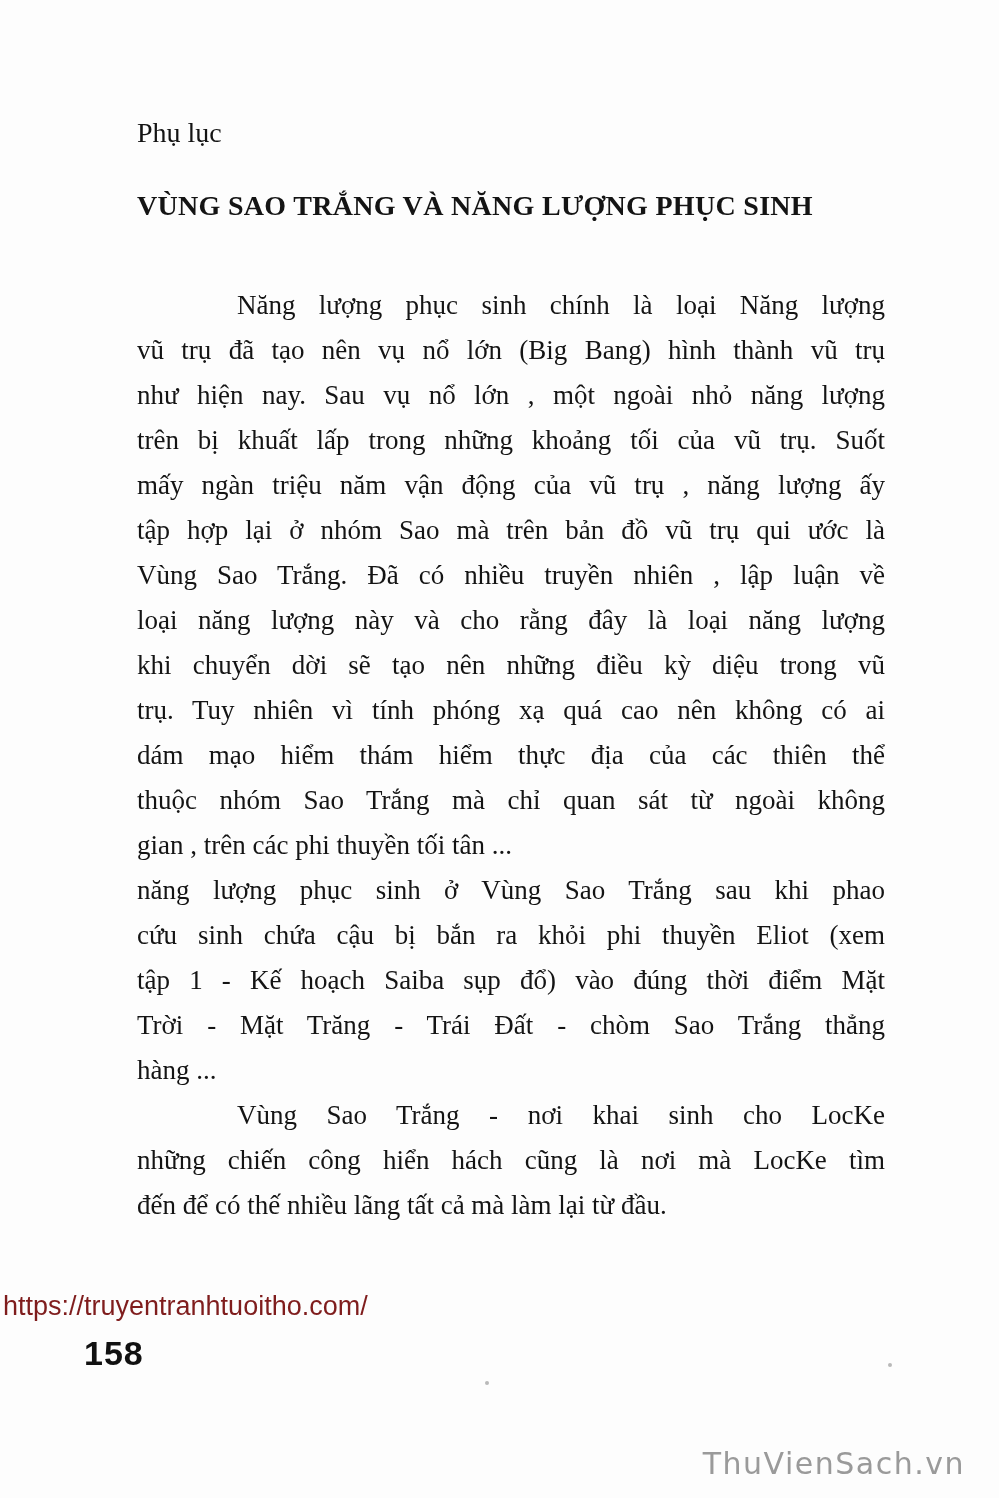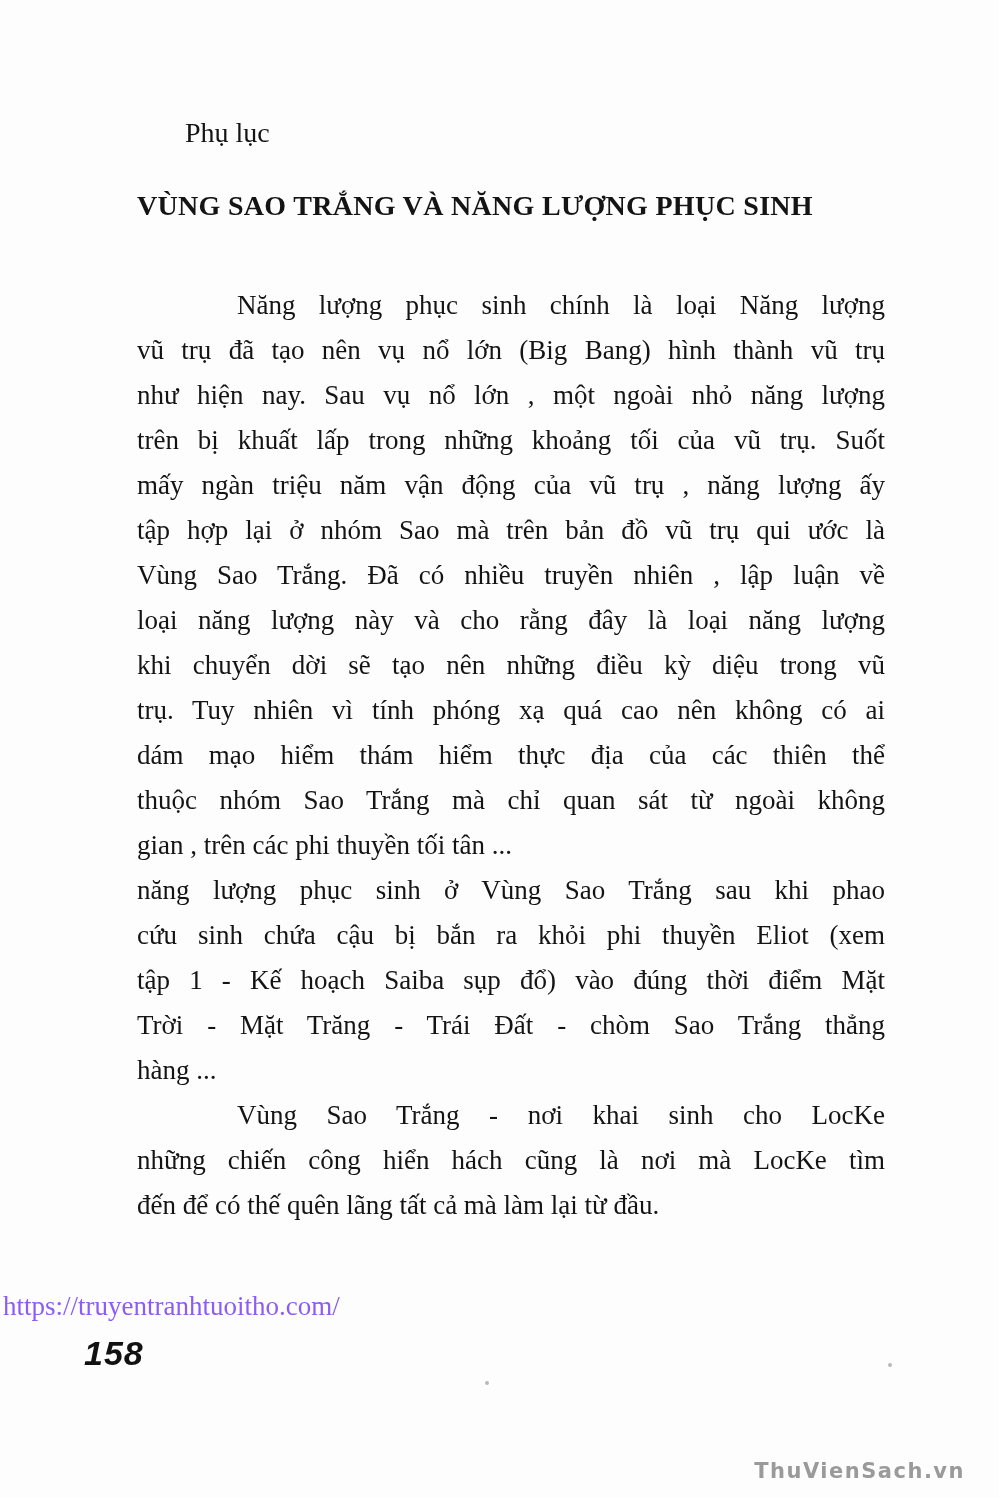--- a/index.html
+++ b/index.html
@@ -16,21 +16,20 @@
     overflow: hidden;
     color: var(--text, #141414);
   }
   .header-label {
     position: absolute;
     left: 137px;
     top: 116px;
     font-family: "Liberation Serif", serif;
     font-size: 28px;
     line-height: 1.2;
-    margin-left: 48px;
   }
   .title {
     position: absolute;
     left: 137px;
     top: 190px;
     margin: 0;
     width: 760px;
     font-family: "Liberation Serif", serif;
     font-weight: bold;
     font-size: 28px;
@@ -56,45 +55,43 @@
     text-indent: 100px;
   }
   .body-text .line.last {
     text-align: left;
     text-align-last: left;
   }
   .source-url {
     position: absolute;
     left: 3px;
     top: 1291px;
-    font-family: Liberation Serif, serif;
+    font-family: Liberation Sans, sans-serif;
     font-size: 27px;
-    color: #8b5cf6;
+    color: #7f1d1d;
   }
   .page-number {
     position: absolute;
     left: 84px;
     top: 1334px;
     font-family: "Liberation Sans", sans-serif;
     font-weight: bold;
     font-size: 34px;
     letter-spacing: 1px;
     color: #111;
-    font-style: italic;
   }
   .watermark {
     position: absolute;
     right: 34px;
     top: 1446px;
     font-family: "DejaVu Sans", sans-serif;
-    font-weight: 700;
-    font-size: 21px;
+    font-weight: 400;
+    font-size: 30px;
     letter-spacing: 1.5px;
     color: var(--watermark, #9a9a9a);
-    margin-top: 13px;
   }
   .speck {
     position: absolute;
     width: 4px;
     height: 4px;
     border-radius: 50%;
     background: #b9b9b9;
   }
 </style>
 </head>
@@ -120,21 +117,21 @@
       <div class="line">dám mạo hiểm thám hiểm thực địa của các thiên thể</div>
       <div class="line">thuộc nhóm Sao Trắng mà chỉ quan sát từ ngoài không</div>
       <div class="line last">gian , trên các phi thuyền tối tân ...</div>
       <div class="line">năng lượng phục sinh ở Vùng Sao Trắng sau khi phao</div>
       <div class="line">cứu sinh chứa cậu bị bắn ra khỏi phi thuyền Eliot (xem</div>
       <div class="line">tập 1 - Kế hoạch Saiba sụp đổ) vào đúng thời điểm Mặt</div>
       <div class="line">Trời - Mặt Trăng - Trái Đất - chòm Sao Trắng thẳng</div>
       <div class="line last">hàng ...</div>
       <div class="line indent">Vùng Sao Trắng - nơi khai sinh cho LocKe</div>
       <div class="line">những chiến công hiển hách cũng là nơi mà LocKe tìm</div>
-      <div class="line last">đến để có thế quên lãng tất cả mà làm lại từ đầu.</div>
+      <div class="line last">đến để có thế nhiều lãng tất cả mà làm lại từ đầu.</div>
     </div>
 
   <div class="source-url">https://truyentranhtuoitho.com/</div>
 
   <div class="page-number">158</div>
 
   <div class="watermark">ThuVienSach.vn</div>
 
   <div class="speck" style="left:485px; top:1381px;"></div>
   <div class="speck" style="left:888px; top:1363px;"></div>

